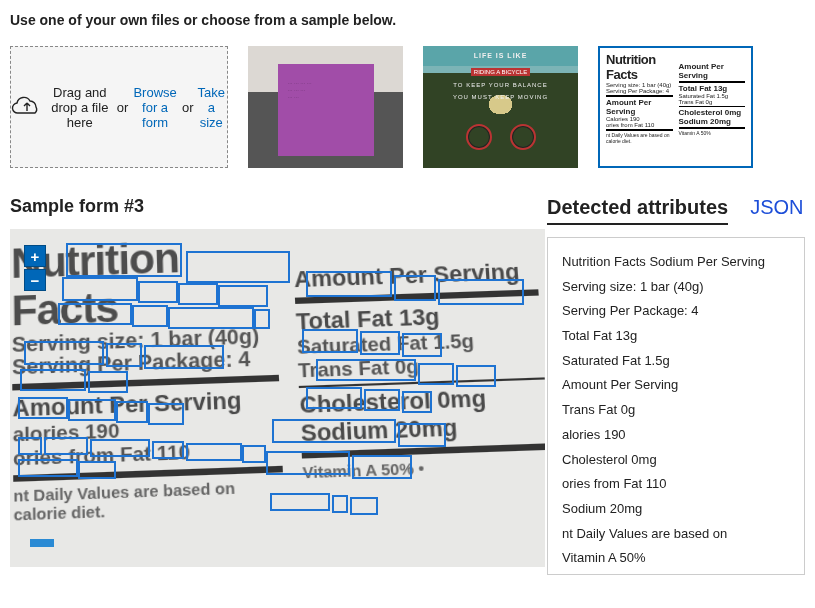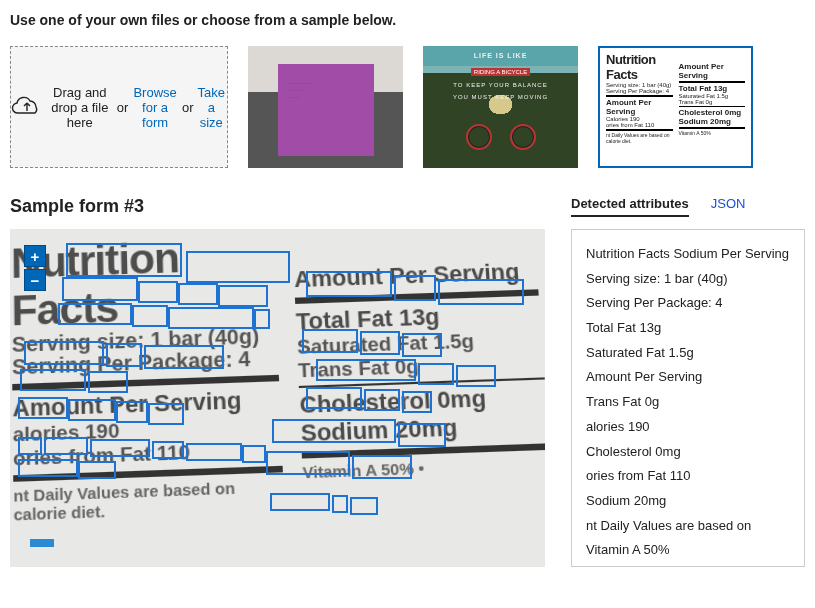--- a/index.html
+++ b/index.html
@@ -31,25 +31,25 @@
   
   .t3 { background:#fff; padding:6px 8px; font-family:Arial,sans-serif; overflow:hidden; position:relative;}
   .nf-title{font-weight:900; font-size:13px; letter-spacing:-0.5px;}
   .nf-small{font-size:6px;}
   .nf-bold{font-size:8px; font-weight:700;}
   .nf-hr{height:2px; background:#000; margin:1px 0;}
   .nf-hr-thin{height:0.5px; background:#000; margin:1px 0;}
   .nf-cols{display:flex; gap:6px;}
   .nf-col{flex:1;}
   
-  .main-row { display:flex; gap:24px; }
+  .main-row { display:flex; }
   .left-col { width: 537px; }
   .right-col { flex:1; min-width:0; }
   .sample-title { font-size:18px; font-weight:600; margin-bottom:12px; }
-  .tabs { display:flex; gap:22px; margin-bottom:12px; font-size:13px; }
+  .tabs { display:flex; gap:22px; margin-bottom:12px; font-size:20px; }
   .tab { padding-bottom:4px; cursor:pointer; }
   .tab.active { font-weight:600; border-bottom:2px solid #222; }
   .tab.inactive { color:#1d4ed8; }
   .results-box {
     border:1px solid #ccc; padding:12px 14px; font-size:13px; line-height:1.9;
     height:338px; overflow:hidden;
   }
   
   .preview {
     width:535px; height:338px; position:relative; overflow:hidden; background:#000;

